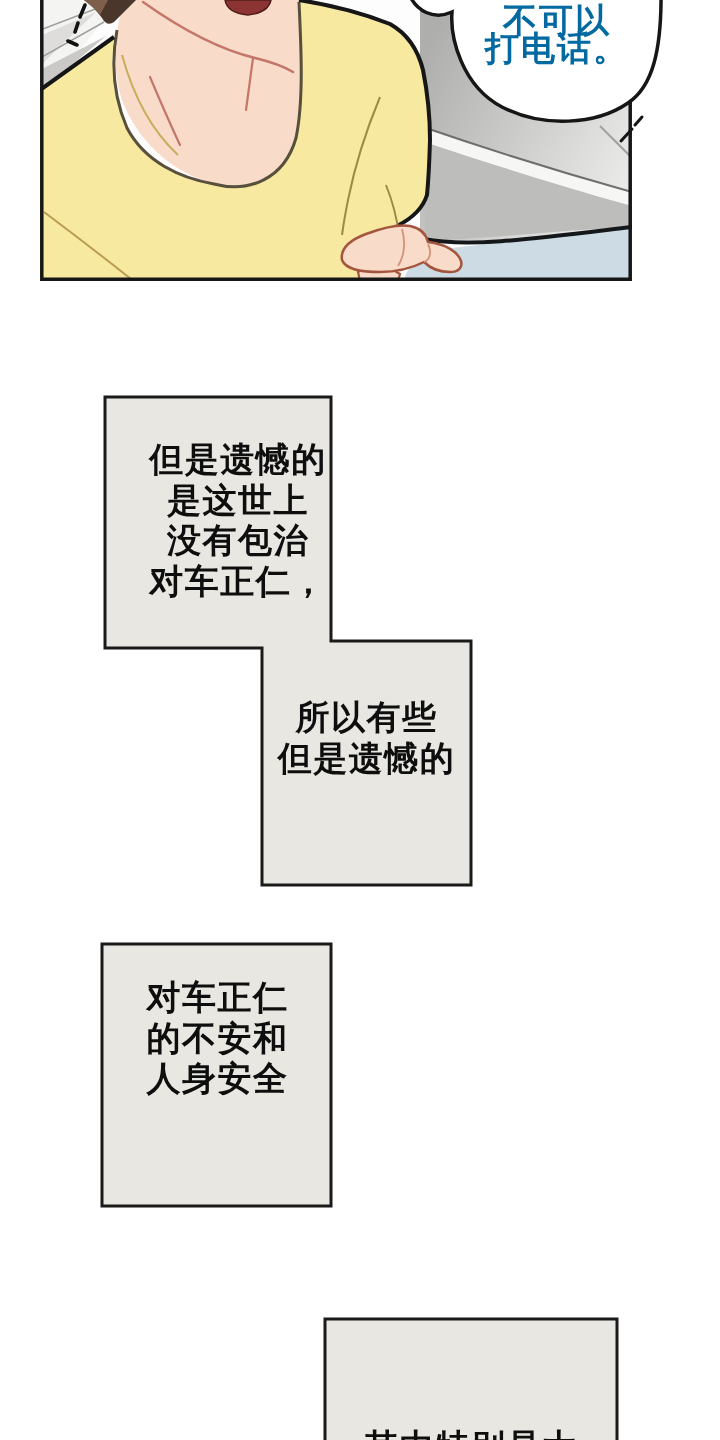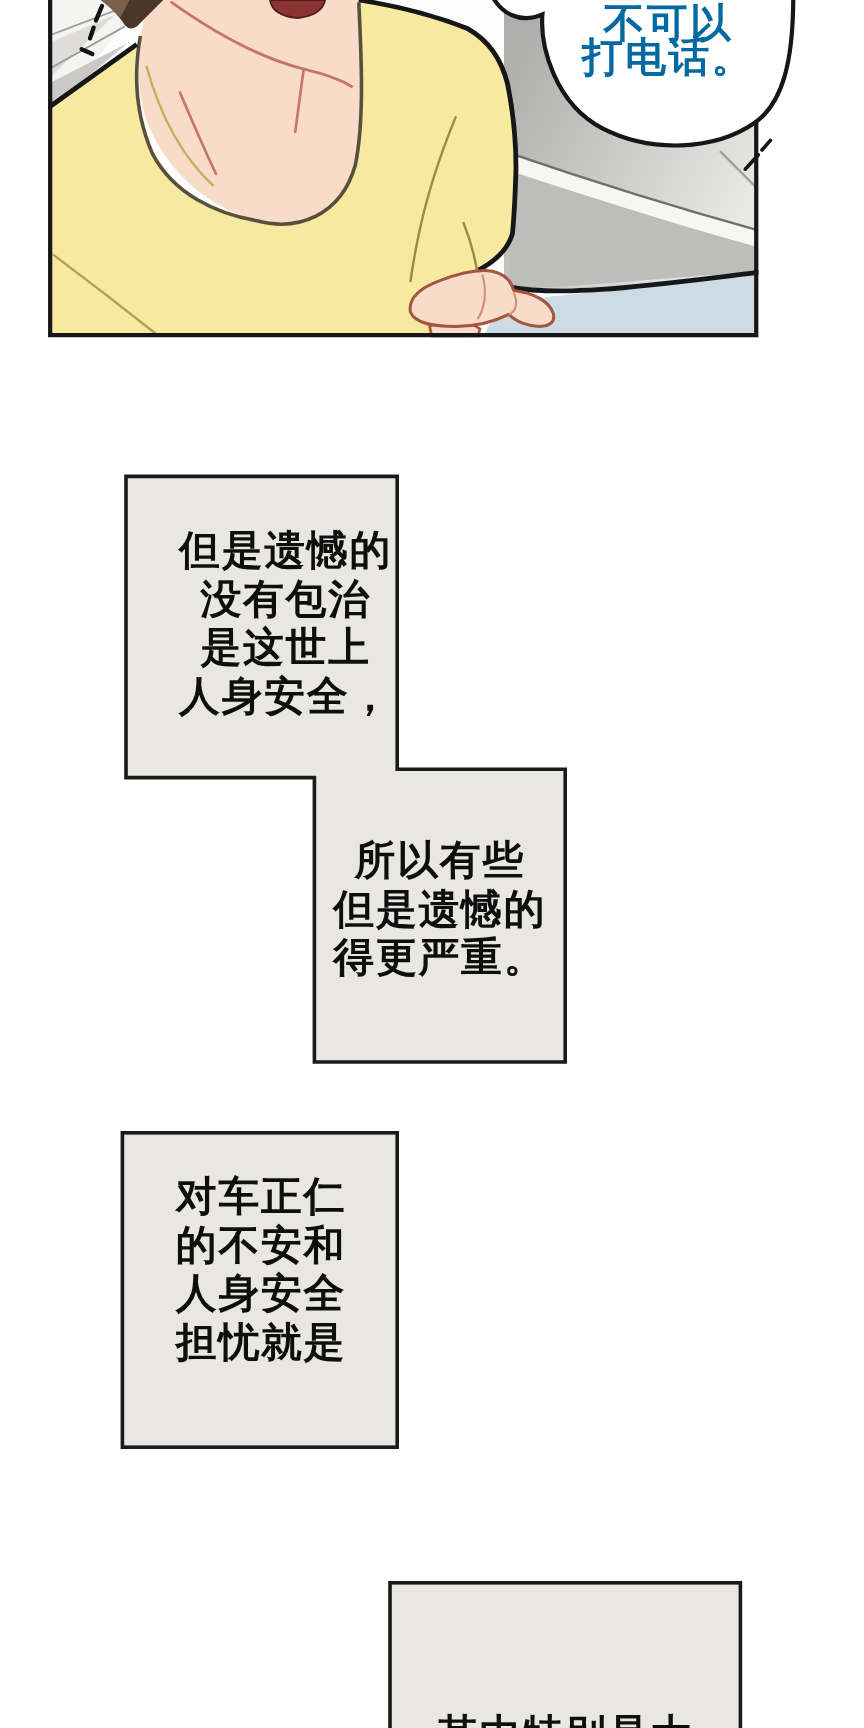--- a/index.html
+++ b/index.html
@@ -101,35 +101,33 @@
   <path d="M105,397 H331 V641 H471 V885 H262 V648 H105 Z" fill="#e8e7e1" stroke="#1a1a1a" stroke-width="3"></path>
   <rect x="102" y="944" width="229" height="262" fill="#e8e7e1" stroke="#1a1a1a" stroke-width="3"></rect>
   <rect x="325" y="1319" width="292" height="160" fill="#e8e7e1" stroke="#1a1a1a" stroke-width="3"></rect>
 </svg>
 
 <div class="bubble-txt" style="left:452px;top:1px;width:210px;">不可以</div>
 <div class="bubble-txt" style="left:452px;top:29px;width:210px;">打电话。</div>
 
 <div class="txt" style="left:105px;top:439px;width:226px;margin-left:20px;">
   <div>但是遗憾的</div>
+  <div>是这世上</div>
   <div>没有包治</div>
-  <div>是这世上</div>
-  <div>人身安全，</div>
+  <div>对车正仁，</div>
 </div>
 
 <div class="txt" style="left:262px;top:697px;width:209px;text-align:center;">
   <div>所以有些</div>
   <div>但是遗憾的</div>
-  <div>得更严重。</div>
 </div>
 
 <div class="txt" style="left:102px;top:977px;width:231px;">
   <div>对车正仁</div>
   <div>的不安和</div>
   <div>人身安全</div>
-  <div>担忧就是</div>
 </div>
 
 <div class="txt" style="left:325px;top:1426px;width:292px;">
   <div>其中特别是大</div>
 </div>
 
 </div>
 
 </body></html>

